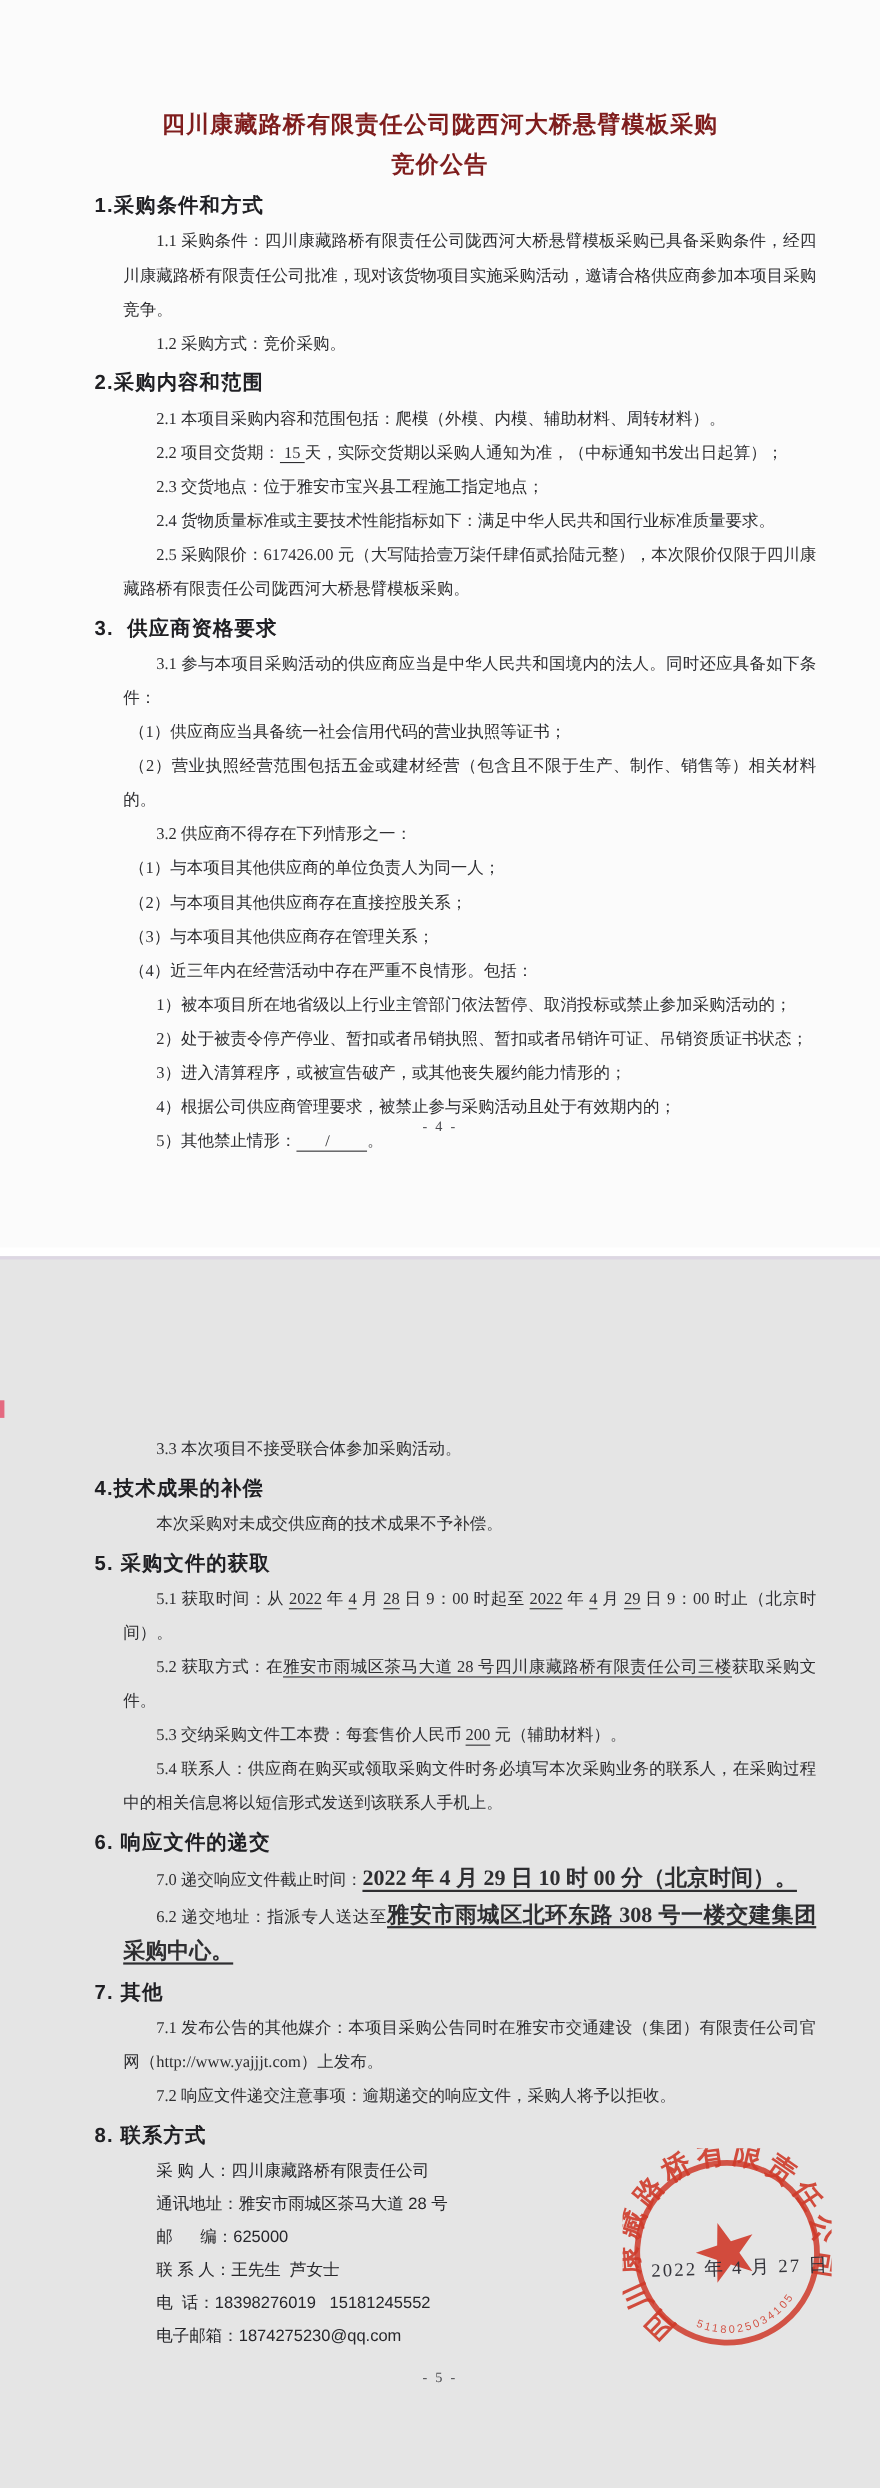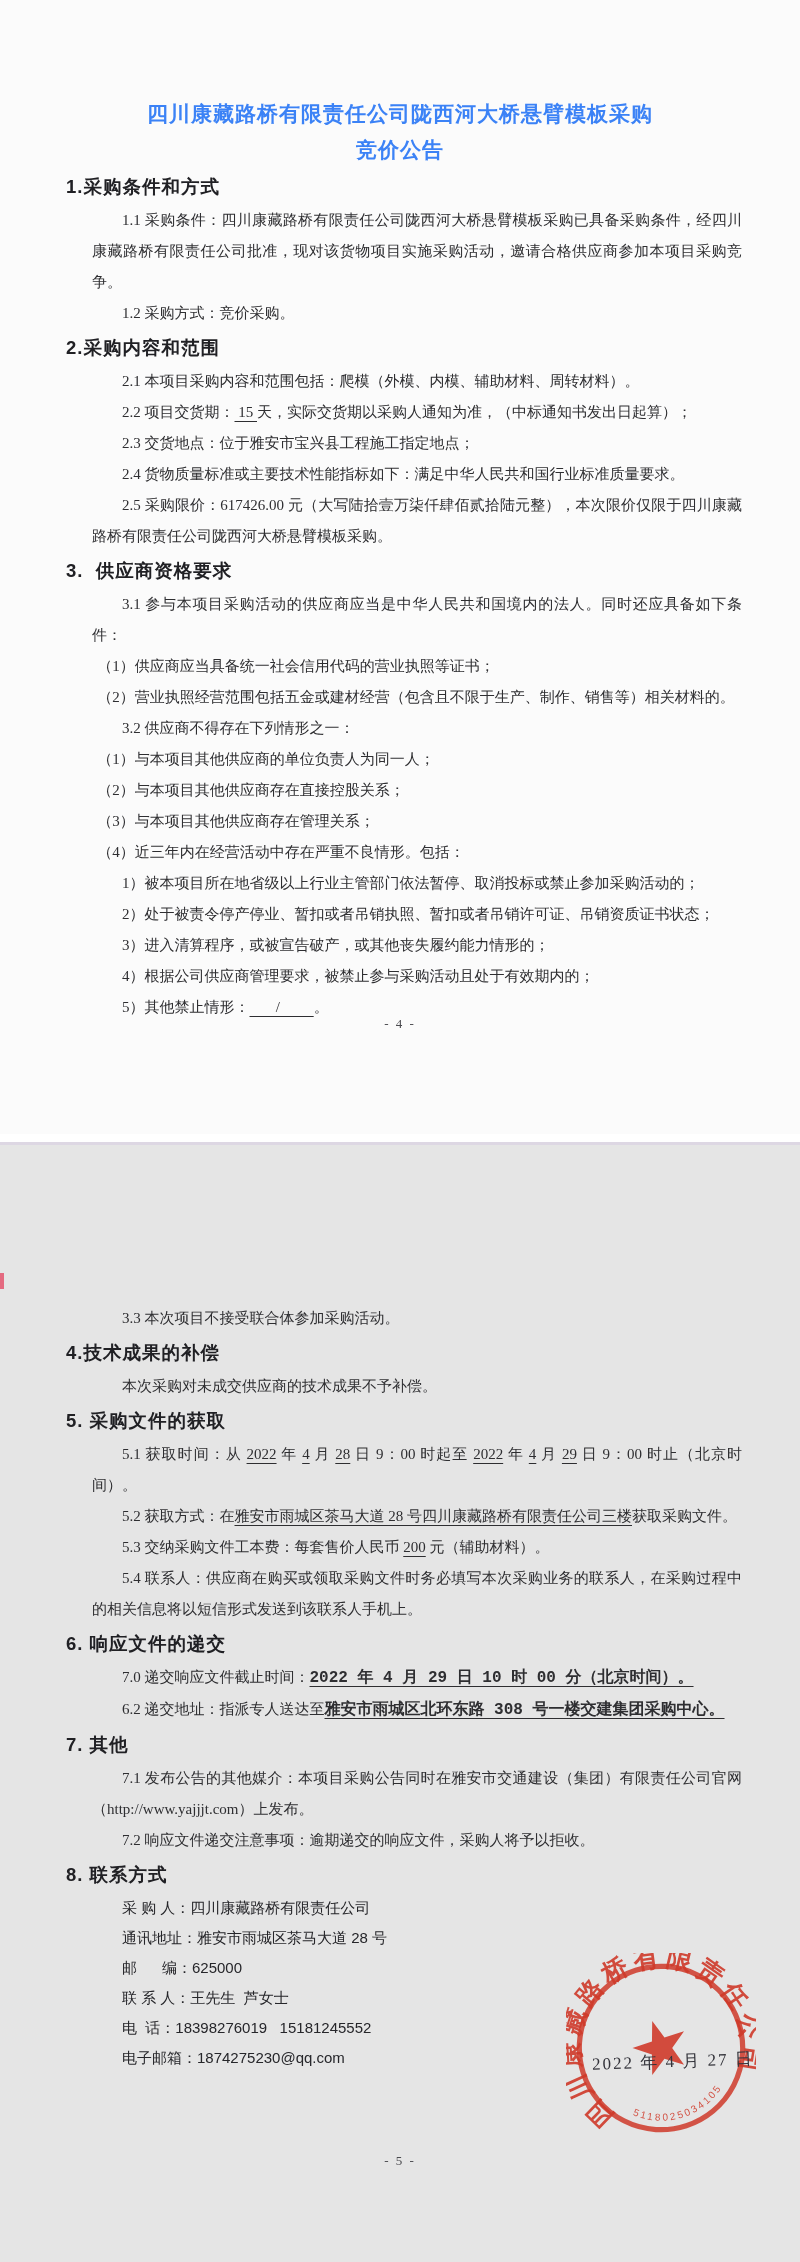--- a/index.html
+++ b/index.html
@@ -4,37 +4,37 @@
 <style>
   html,body { margin:0; padding:0; }
   body {
     width:800px; background:#ffffff; color:#2e2e31;
     font-family:"Liberation Serif","DejaVu Serif",serif;
   }
   .page { position:relative; width:800px; overflow:hidden; }
   #page1 { height:1134px; background:#fbfbfb; }
   #page-gap { height:8px; background:#ffffff; }
   #page2 { height:1117px; background:#e5e5e5; border-top:3px solid #ddd7e3; }
-  .content { padding:0 58px 0 92px; }
+  .content { padding:0 58px 0 92px;margin-left:20px; }
   .doc-title {
     padding-top:96px; text-align:center; font-weight:700; font-size:21px;
-    line-height:36px; color:#3b82f6; letter-spacing:1px;
+    line-height:36px; color:#7f1d1d; letter-spacing:1px;
     font-family:"Liberation Sans","DejaVu Sans",sans-serif;
   }
   h2 {
     font-size:18.5px; line-height:31px; margin:3px 0 3px -26px; color:#202024;
     font-family:"Liberation Sans","DejaVu Sans",sans-serif; letter-spacing:1px;
   }
   p.body { font-size:15px; line-height:31px; margin:0; text-align:justify; }
   .ind2 { text-indent:2em; }
   .ind05 { text-indent:0.35em; }
   .u { text-decoration:underline; text-underline-offset:4px; }
   .bu {
     font-weight:700; text-decoration:underline; text-underline-offset:4px;
-    font-size:16px; font-family:Liberation Mono, monospace;
+    font-size:20px; font-family:Liberation Serif, serif;
   }
   .contact p {
     font-family:"Liberation Sans","DejaVu Sans",sans-serif;
     font-size:15px; line-height:30px; margin:0; text-indent:2em; color:#26262a;
   }
   .pagefoot {
     position:absolute; left:0; right:0; text-align:center;
     font-size:13px; color:#4a4a4e; letter-spacing:2px;
   }
   #page1 .pagefoot { top:1016px; }

